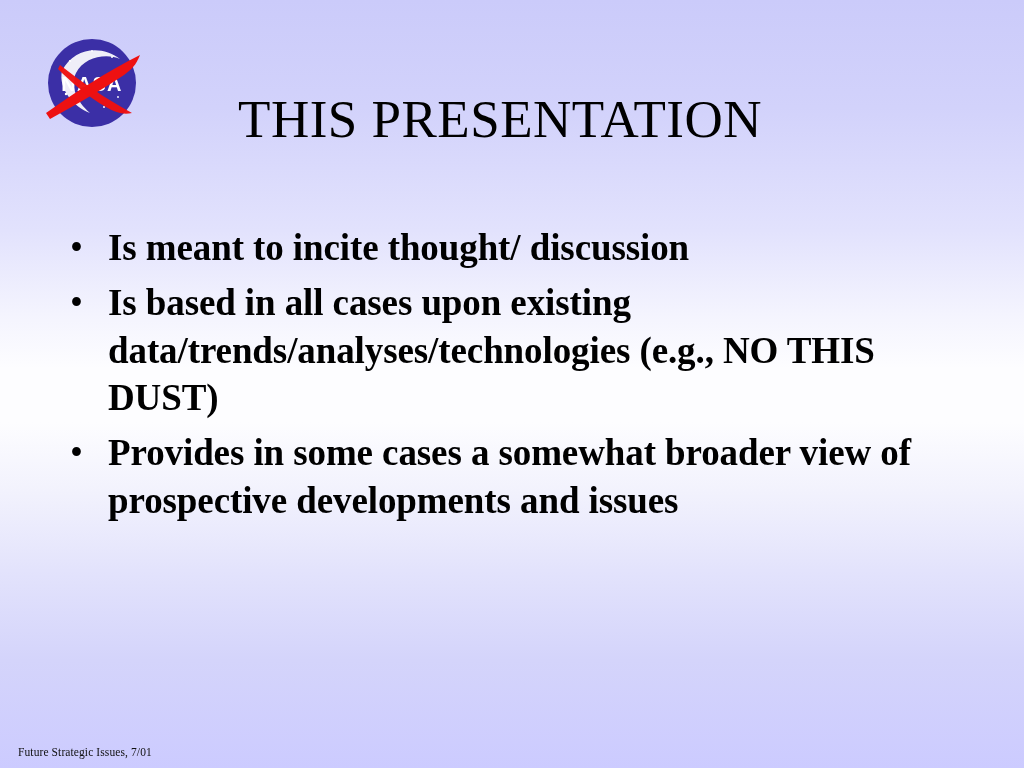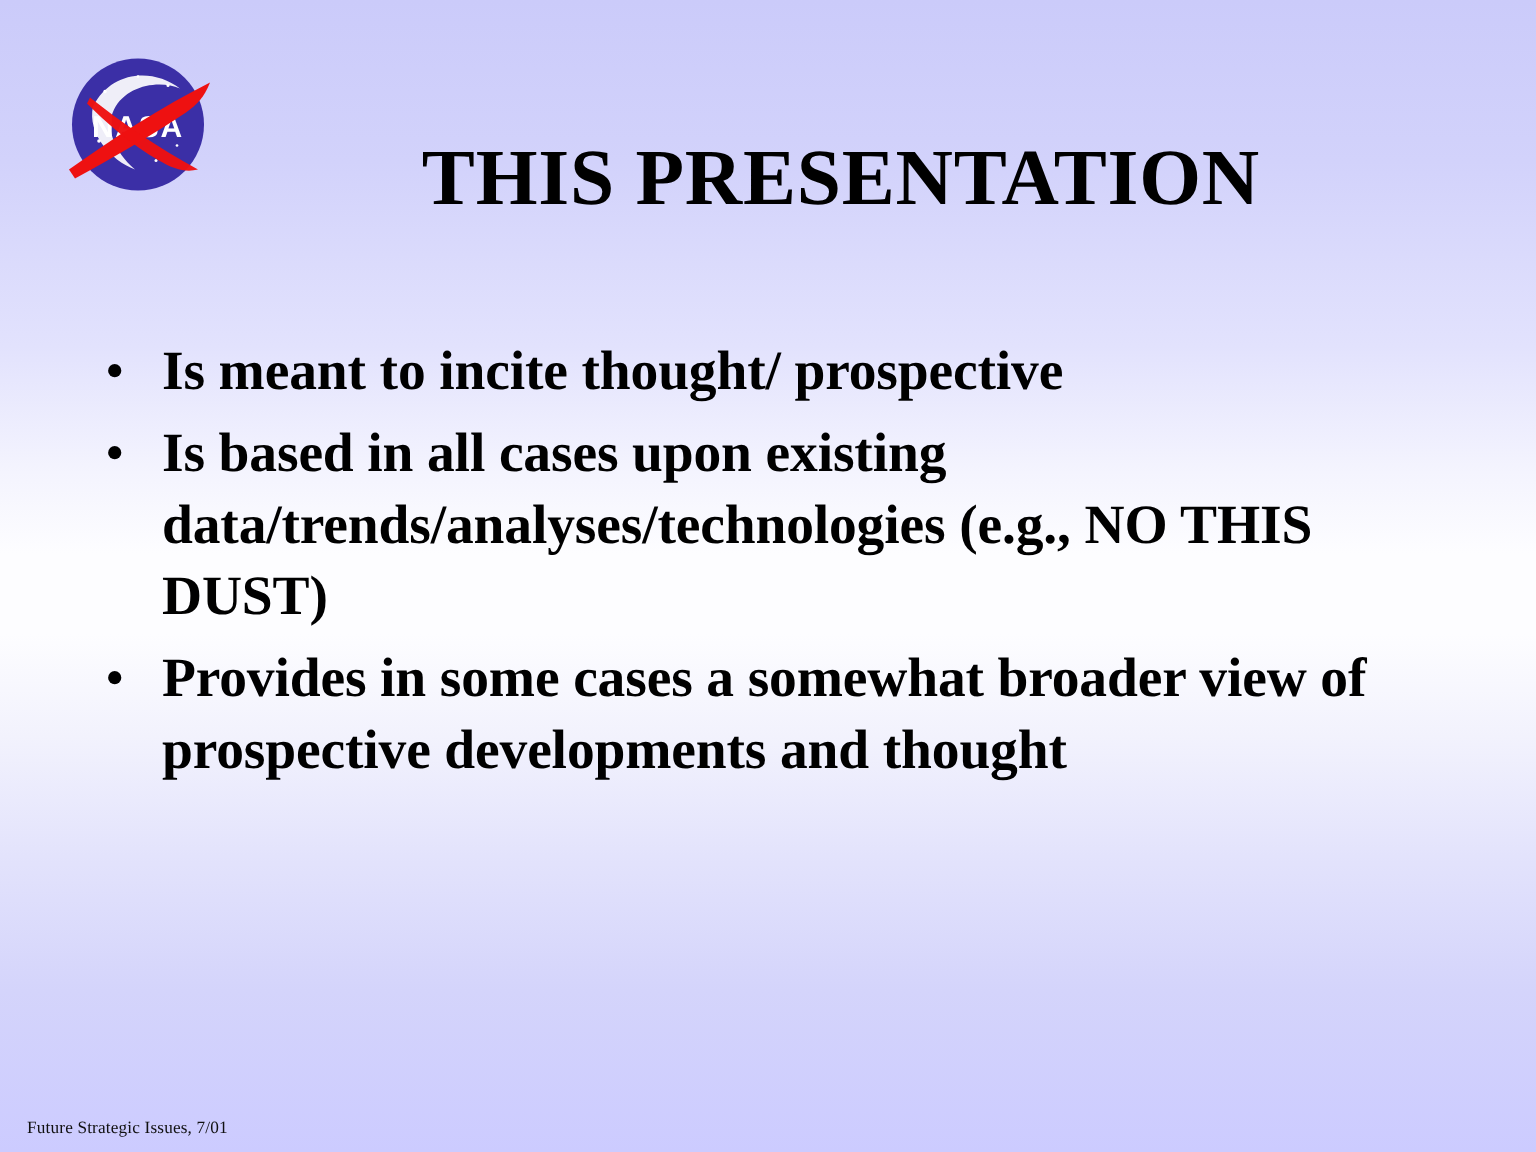--- a/index.html
+++ b/index.html
@@ -43,23 +43,23 @@
     width: 104px;
     height: 104px;
   }
 
   
   #title {
     position: absolute;
     left: 160px;
     top: 92px;
     width: 680px;
-    text-align: right;
+    text-align: center;
     font-size: 53px;
-    font-weight: bold;
+    font-weight: normal;
     color: #000000;
     letter-spacing: 0.5px;
     line-height: 1.05;
     white-space: nowrap;
   }
 
   
   #body {
     position: absolute;
     left: 62px;
@@ -130,30 +130,30 @@
       <path d="M 20 34 C 40 50, 66 68, 92 82 C 84 84, 76 82, 66 76 C 48 66, 30 50, 18 38 Z" fill="#EE1111" opacity="0.97"></path>
     </svg>
   </div>
 
   <div id="title">THIS PRESENTATION</div>
 
   <div id="body">
 
     <div class="bullet-row">
       <div class="bullet-mark">•</div>
-      <div class="bullet-text">Is meant to incite thought/ prospective</div>
+      <div class="bullet-text">Is meant to incite thought/ discussion</div>
     </div>
 
     <div class="bullet-row">
       <div class="bullet-mark">•</div>
       <div class="bullet-text">Is based in all cases upon existing data/trends/analyses/technologies (e.g., NO THIS DUST)</div>
     </div>
 
     <div class="bullet-row">
       <div class="bullet-mark">•</div>
-      <div class="bullet-text">Provides in some cases a somewhat broader view of prospective developments and thought</div>
+      <div class="bullet-text">Provides in some cases a somewhat broader view of prospective developments and issues</div>
     </div>
 
   </div>
 
   <div id="footer">Future Strategic Issues, 7/01</div>
 
 </div>
 
 </body></html>

